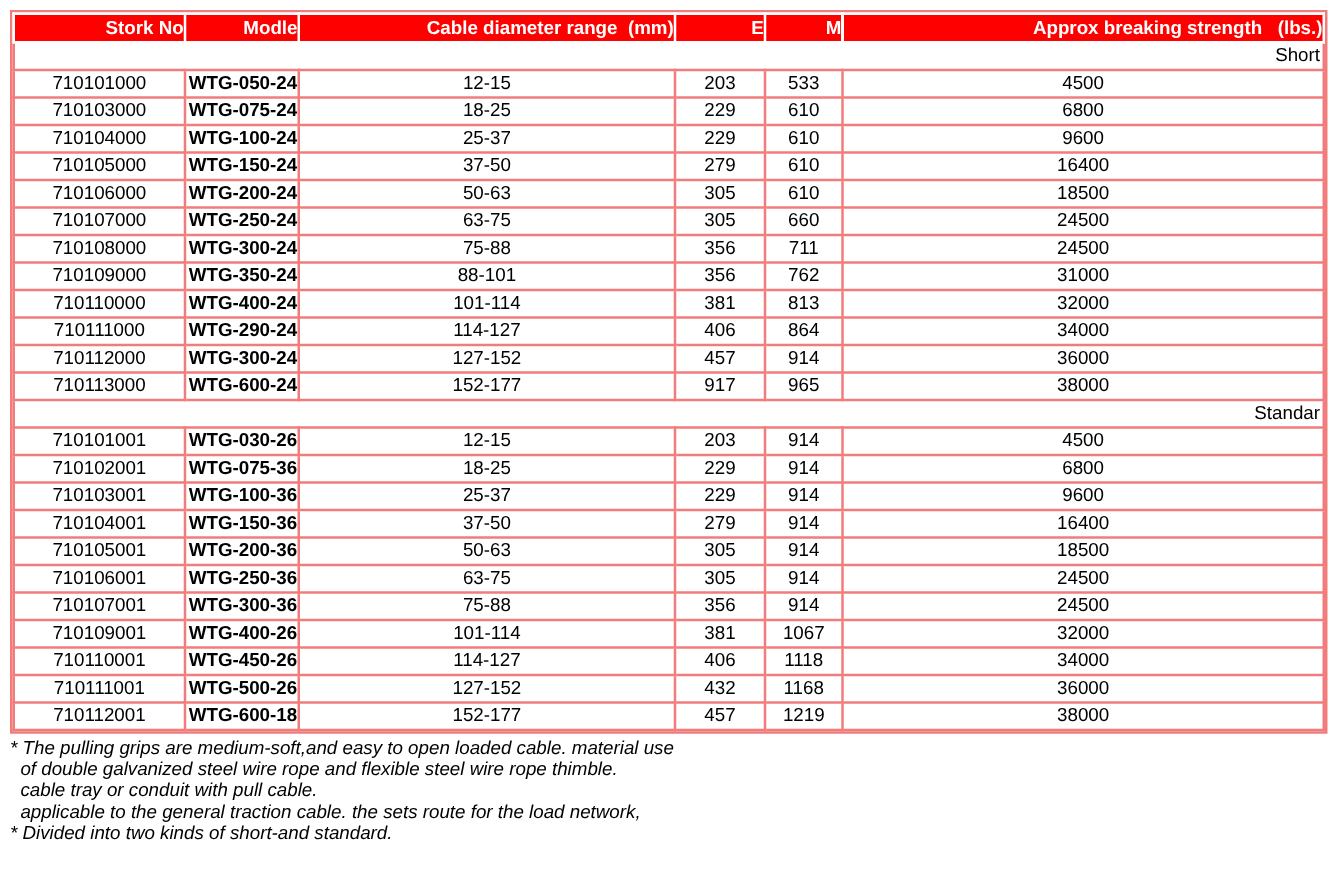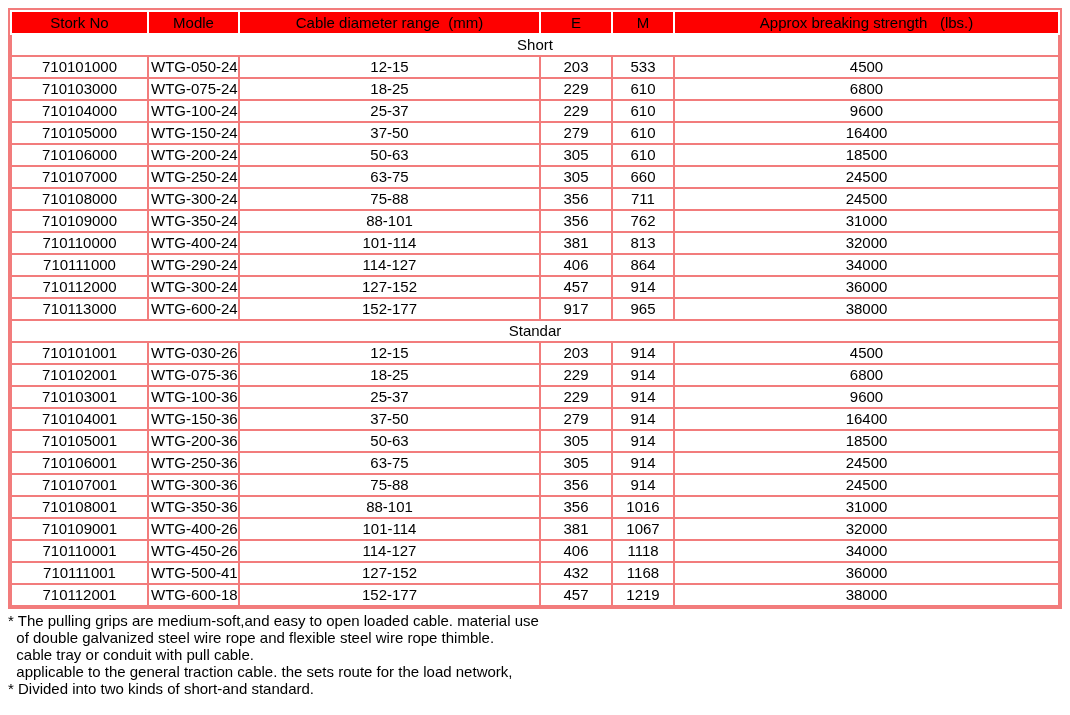--- a/index.html
+++ b/index.html
@@ -29,52 +29,53 @@
   }
   col.c-stork   { width: 137px; }
   col.c-modle   { width: 91px; }
   col.c-cable   { width: 301px; }
   col.c-e       { width: 72px; }
   col.c-m       { width: 62px; }
   col.c-approx  { width: auto; }
 
   table.spec th {
     background: #fe0000;
-    color: #000000;
-    font-weight: normal;
+    color: #ffffff;
+    font-weight: bold;
     border: 2px solid #ffffff;
     height: 21px;
     line-height: 21px;
     padding: 0;
-    text-align: center;
+    text-align: right;
     white-space: pre;
     overflow: hidden;
   }
   table.spec td {
     border: 2px solid #f27c7c;
     height: 20px;
     line-height: 20px;
     padding: 0 2px;
     text-align: center;
     white-space: nowrap;
     overflow: hidden;
     background: #ffffff;
   }
-  table.spec td.model { text-align: center; }
+  table.spec td.model { text-align: center; font-weight: bold; }
   table.spec tr.section-row td {
-    text-align: center;
+    text-align: right;
     font-size: 15px;
   }
   .footnotes {
     margin-top: 3px;
     font-size: 15px;
     line-height: 17px;
   }
   .footnotes .fn-line {
     white-space: pre;
+    font-style: italic;
   }
 </style>
 </head>
 <body>
 
 <div class="page">
   <div class="table-wrap">
     <table class="spec">
       <colgroup>
         <col class="c-stork">
@@ -247,46 +248,38 @@
           </tr>
           <tr>
             <td>710107001</td>
             <td class="model">WTG-300-36</td>
             <td>75-88</td>
             <td>356</td>
             <td>914</td>
             <td>24500</td>
           </tr>
           <tr>
-            <td>710108001</td>
-            <td class="model">WTG-350-36</td>
-            <td>88-101</td>
-            <td>356</td>
-            <td>1016</td>
-            <td>31000</td>
-          </tr>
-          <tr>
             <td>710109001</td>
             <td class="model">WTG-400-26</td>
             <td>101-114</td>
             <td>381</td>
             <td>1067</td>
             <td>32000</td>
           </tr>
           <tr>
             <td>710110001</td>
             <td class="model">WTG-450-26</td>
             <td>114-127</td>
             <td>406</td>
             <td>1118</td>
             <td>34000</td>
           </tr>
           <tr>
             <td>710111001</td>
-            <td class="model">WTG-500-41</td>
+            <td class="model">WTG-500-26</td>
             <td>127-152</td>
             <td>432</td>
             <td>1168</td>
             <td>36000</td>
           </tr>
           <tr>
             <td>710112001</td>
             <td class="model">WTG-600-18</td>
             <td>152-177</td>
             <td>457</td>

